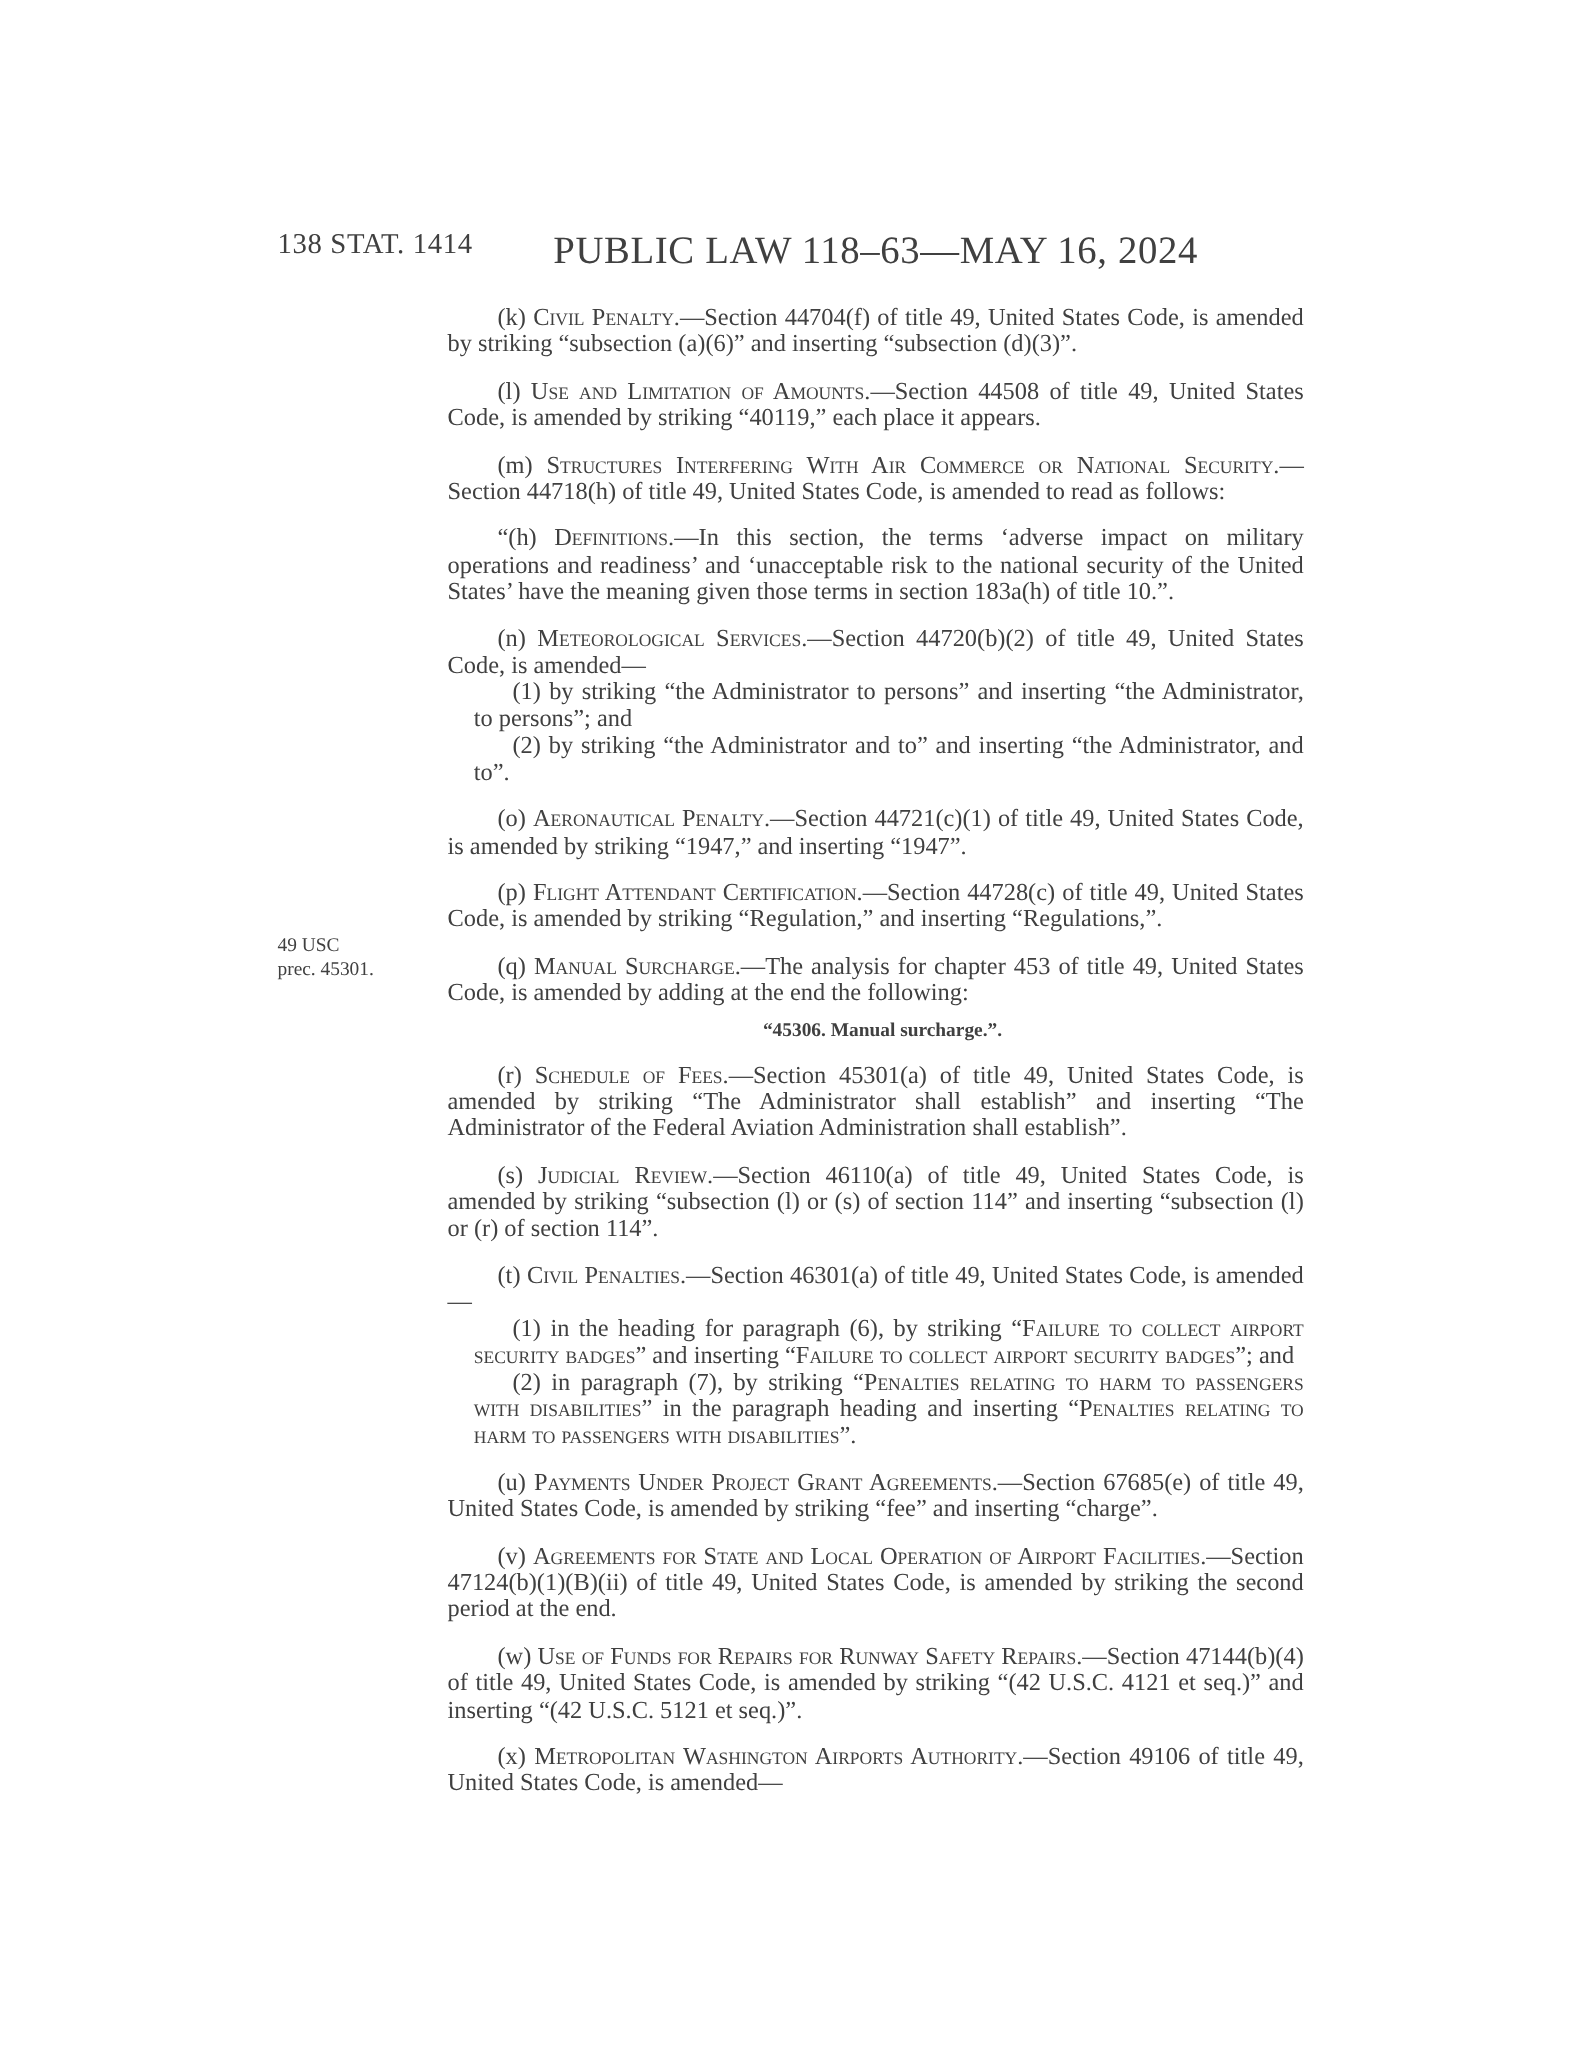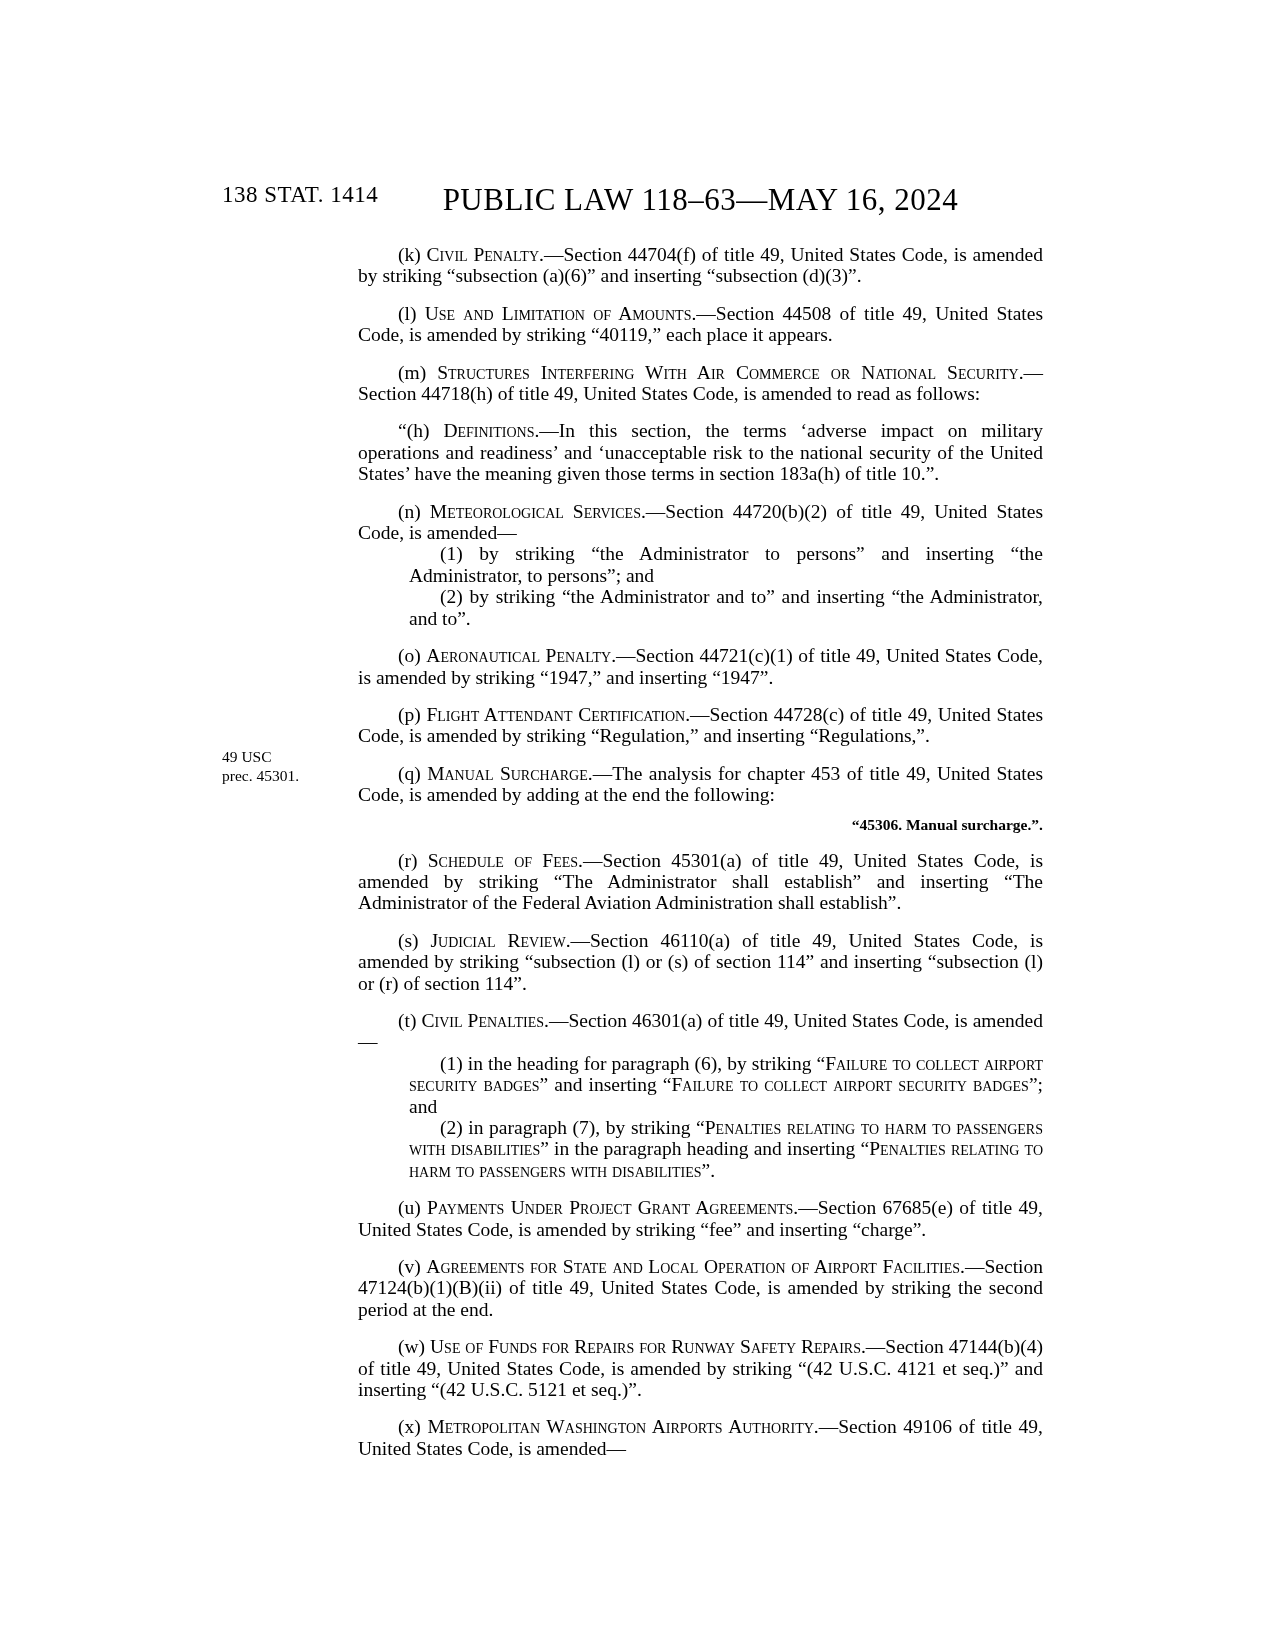--- a/index.html
+++ b/index.html
@@ -1,21 +1,21 @@
 <!DOCTYPE html>
 <html><head>
 <meta charset="utf-8">
 <style>
   html,body { margin:0; padding:0; background:#ffffff; }
   .page {
     position: relative;
     width: 1275px;
     height: 1650px;
     background: #ffffff;
-    color: #000000;
+    color: #404040;
     font-family: "Liberation Serif", "DejaVu Serif", serif;
     overflow: hidden;
   }
   .stat-number {
     position: absolute;
     left: 222px;
     top: 182px;
     font-size: 23px;
     letter-spacing: 0.5px;
     white-space: nowrap;
@@ -44,28 +44,28 @@
     left: 358px;
     top: 228px;
     width: 685px;
     font-size: 19.5px;
     line-height: 21.4px;
     text-align: justify;
     hyphens: none;
   }
   .body-col p { margin: 0; }
   .body-col p.l1 { text-indent: 40px; margin-top: 16px; }
-  .body-col p.l2 { margin-left: 51px; text-indent: 31px; }
+  .body-col p.l2 { margin-left: 21px; text-indent: 31px; }
   .body-col p.toc {
     margin: 10px 0 13px 11px;
     font-size: 15.5px;
     line-height: 18px;
     font-weight: bold;
     text-indent: 0;
-    text-align: right;
+    text-align: center;
   }
   .sc { font-variant: small-caps; }
 </style>
 </head>
 <body>
 
 <div class="page">
 
   <div class="stat-number">138 STAT. 1414</div>
 

